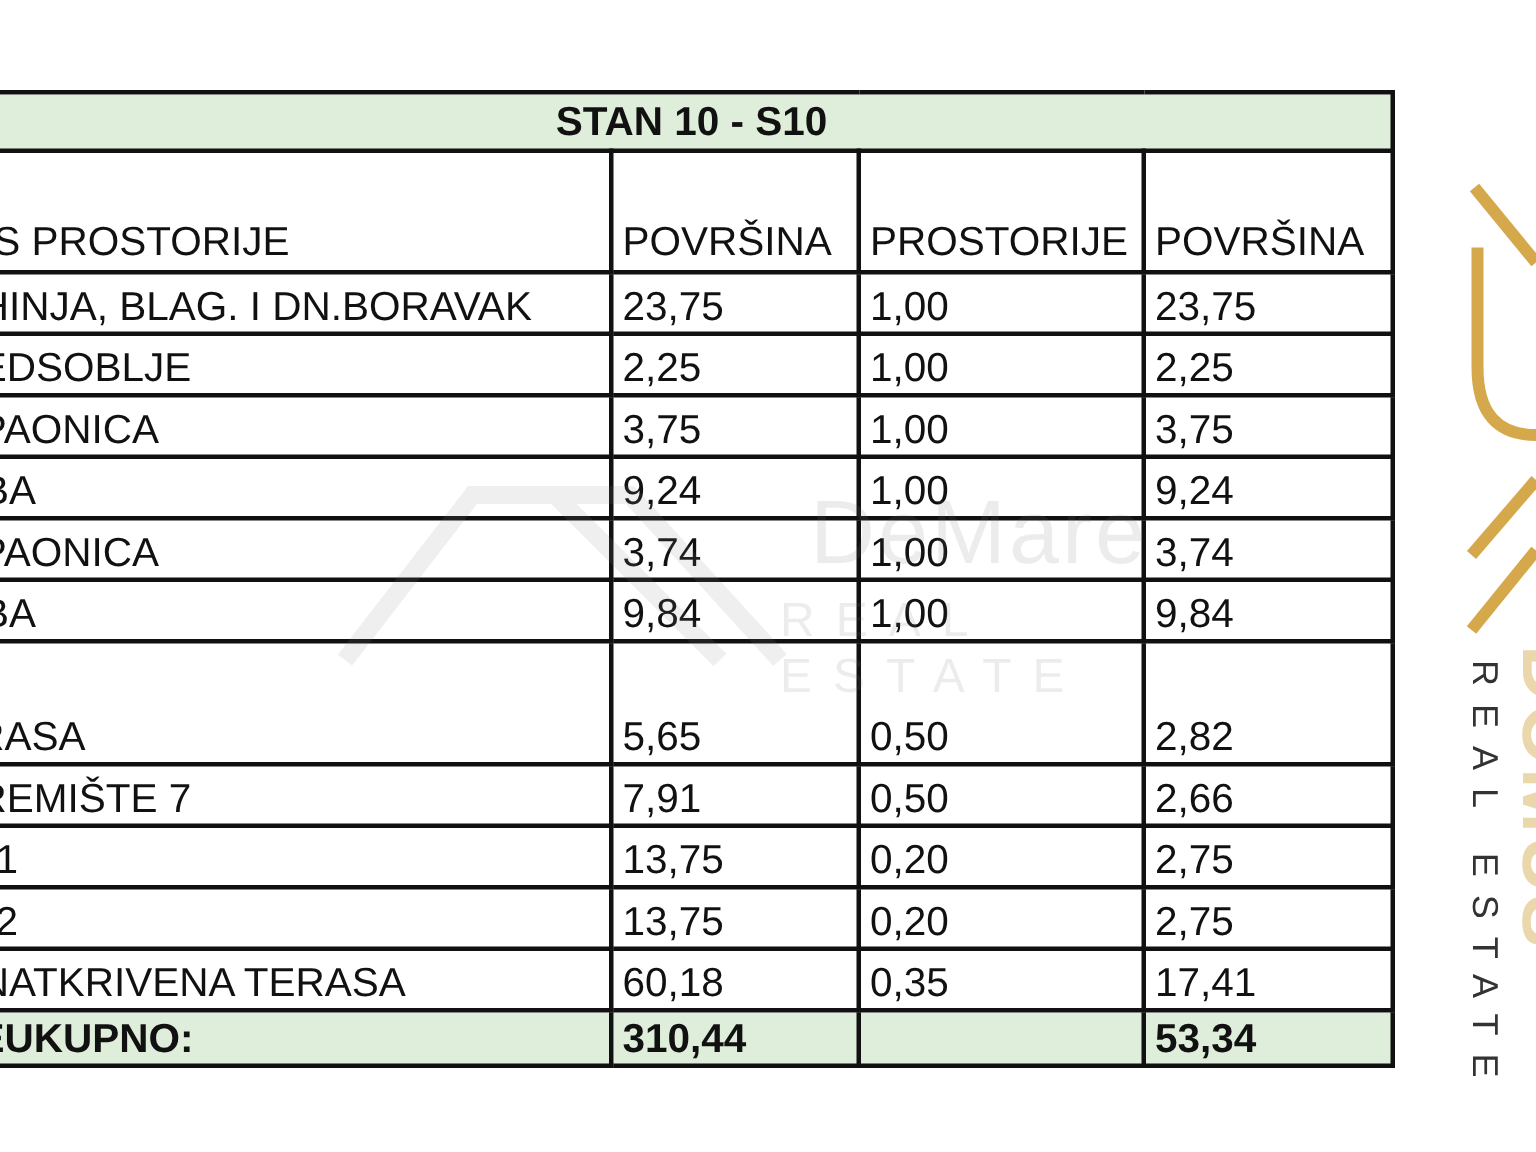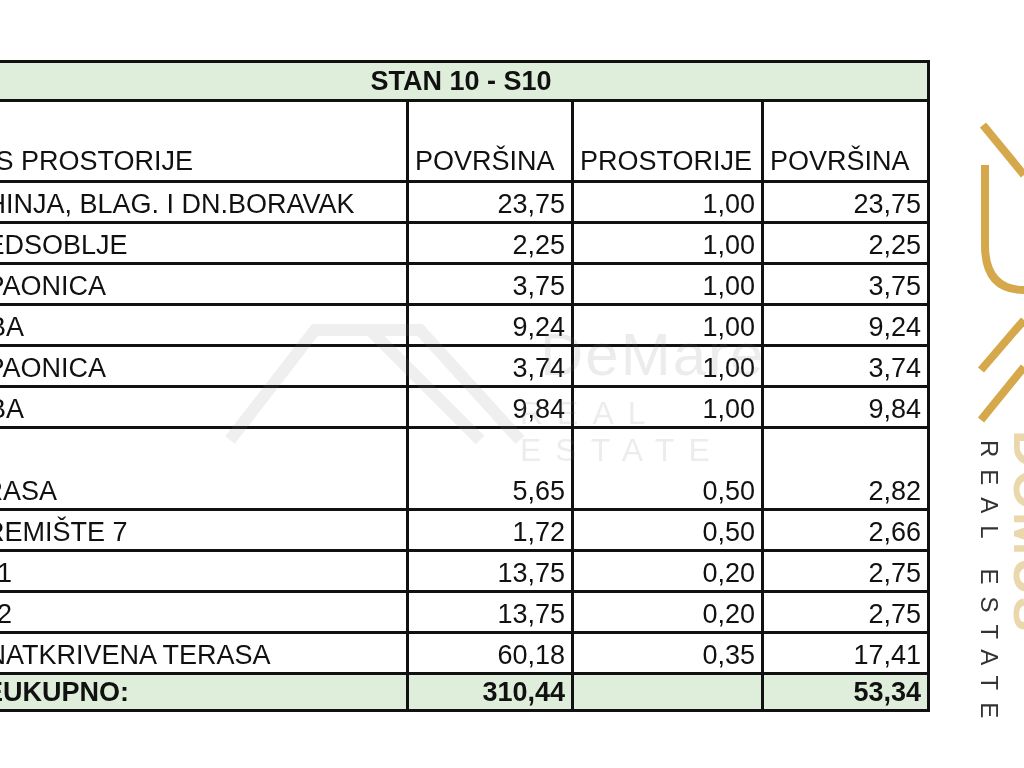--- a/index.html
+++ b/index.html
@@ -17,21 +17,21 @@
     }
     .tbl td {
       border: 3px solid #111;
       padding: 0 8px 0 6px;
       font-size: 27px;
       white-space: nowrap;
       overflow: hidden;
       vertical-align: bottom;
       line-height: 1;
     }
-    .tbl td.num { text-align: right; padding-right: 6px; }
+    .tbl td.num { padding-right: 6px; }
     .title-row td {
       background: #dfeeda;
       height: 36px;
       text-align: center;
       font-weight: bold;
       padding-left: 60px;
       vertical-align: middle;
     }
     .head-row td { height: 73px; padding-bottom: 5px; }
     .data-row td { height: 35px; padding-bottom: 3px; }
@@ -127,21 +127,21 @@
     <td class="num">9,84</td>
   </tr>
   <tr class="data-row tall">
     <td>TERASA</td>
     <td class="num">5,65</td>
     <td class="num">0,50</td>
     <td class="num">2,82</td>
   </tr>
   <tr class="data-row">
     <td>SPREMIŠTE 7</td>
-    <td class="num">1,72</td>
+    <td class="num">7,91</td>
     <td class="num">0,50</td>
     <td class="num">2,66</td>
   </tr>
   <tr class="data-row">
     <td>PM 1</td>
     <td class="num">13,75</td>
     <td class="num">0,20</td>
     <td class="num">2,75</td>
   </tr>
   <tr class="data-row">

